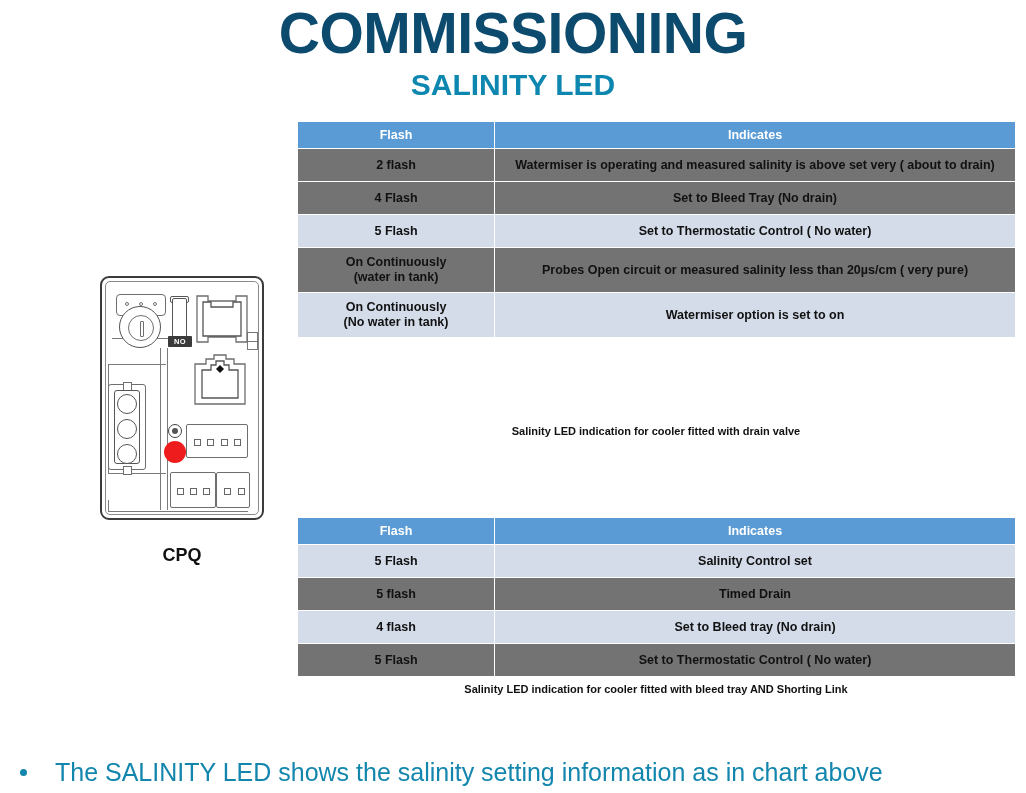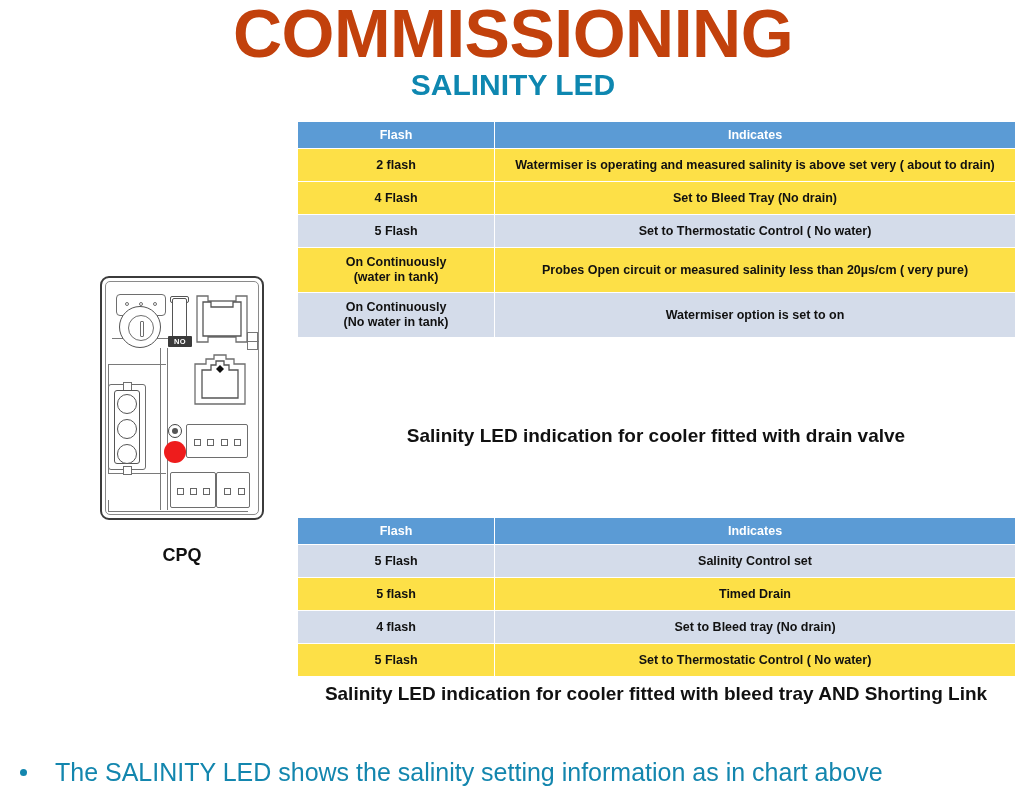--- a/index.html
+++ b/index.html
@@ -17,24 +17,24 @@
     color: #000000;
   }
 
   
   .title-main {
     position: absolute;
     left: 0;
     top: 4px;
     width: 1026px;
     text-align: center;
-    font-size: 68px;
+    font-size: 57px;
     line-height: 58px;
     font-weight: bold;
-    color: #c2410c;
+    color: #0c4a6e;
     letter-spacing: -0.5px;
   }
   .title-sub {
     position: absolute;
     left: 0;
     top: 68px;
     width: 1026px;
     text-align: center;
     font-size: 30px;
     line-height: 34px;
@@ -68,32 +68,32 @@
   .tbl td {
     text-align: center;
     padding: 7px 8px;
     border: 1px solid #ffffff;
     font-weight: bold;
     font-size: 12.5px;
     color: #111111;
     vertical-align: middle;
   }
   .tbl tr.odd  td { background: #D4DCEA; }
-  .tbl tr.even td { background: #fde047; }
+  .tbl tr.even td { background: #737373; }
 
   .tbl td.flash-cell { line-height: 15px; }
   .tbl td.ind-cell   { line-height: 18px; }
 
   
   .caption {
     position: absolute;
     width: 718px;
     left: 297px;
     text-align: center;
-    font-size: 19px;
+    font-size: 11px;
     font-weight: bold;
     color: #111111;
   }
   .caption.cap1 { top: 425px; }
   .caption.cap2 { top: 683px; }
 
   
   .bullet-row {
     position: absolute;
     left: 16px;

